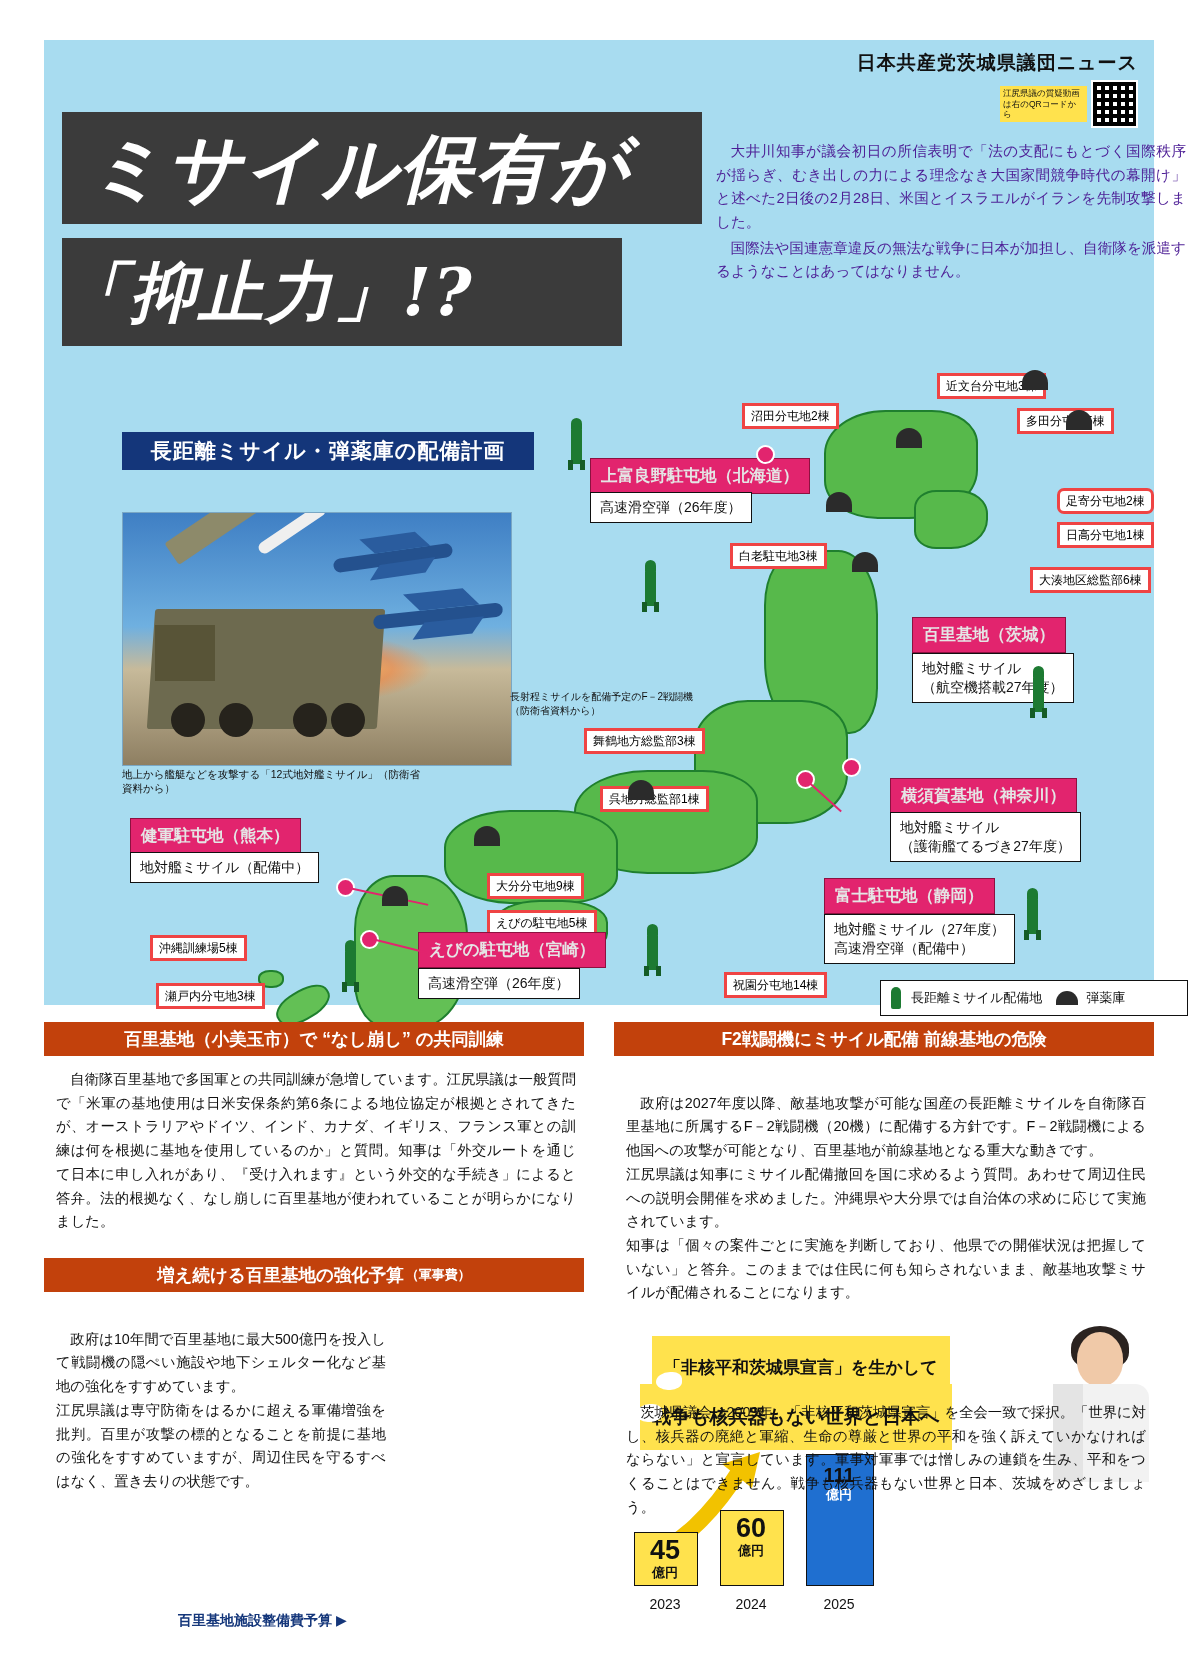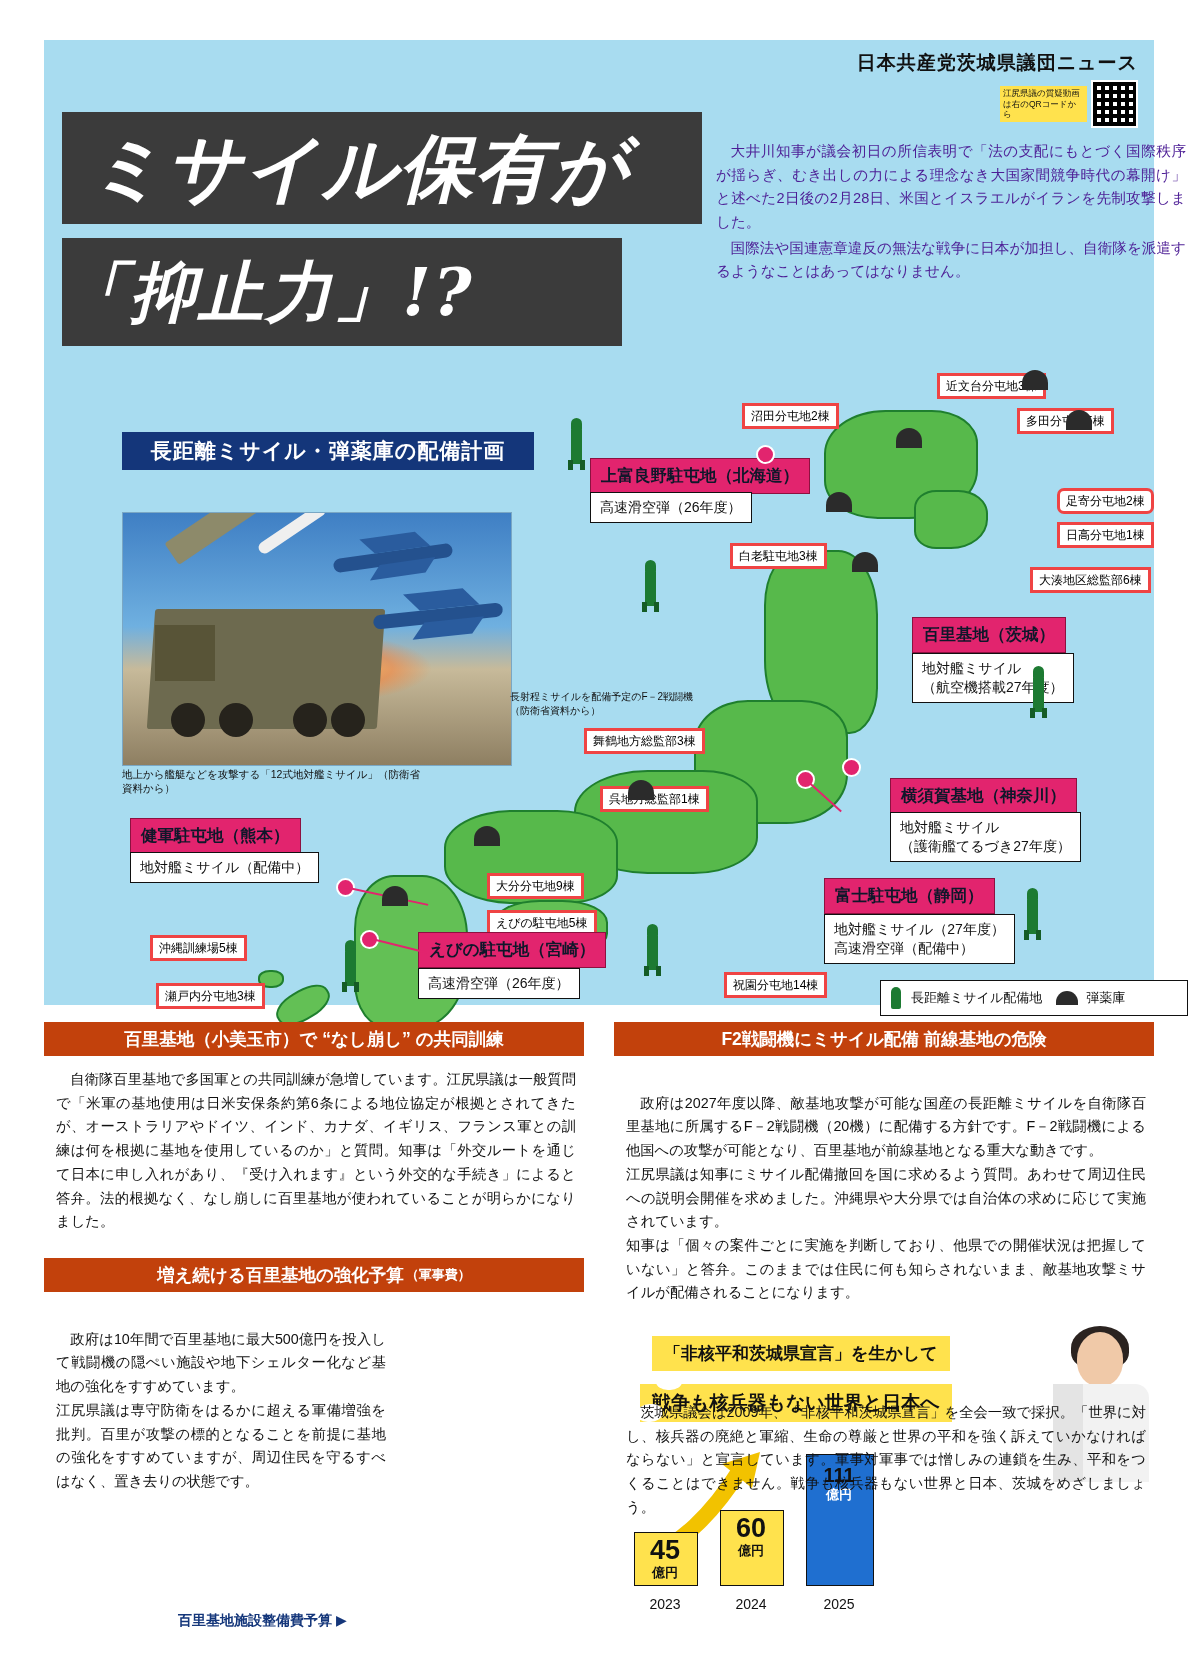--- a/index.html
+++ b/index.html
@@ -111,21 +111,21 @@
   .mapwrap{position:absolute;left:250px;top:330px;width:860px;height:660px;}
   .isle{position:absolute;background:#57b94b;border:2px solid #1f7f2e;}
   .isle.s{background:#63c055;}
   
   .lbl{
     position:absolute;background:#fff;border:3px solid #ef4444;
     font-size:12.5px;line-height:1.2;padding:4px 7px;white-space:nowrap;color:#000000;margin-left:48px;
   }
   .lbl.thin{font-size:12px;padding:3px 6px;}
   .hdr{
-    position:absolute;color:#0f172a;font-weight:bold;font-size:16.5px;
+    position:absolute;color:#e5e5e5;font-weight:bold;font-size:16.5px;
     padding:6px 10px;white-space:nowrap;
   }
   .hdr.pink{background:#e2246e;border:1px solid #8d1140;}
   .box{
     position:absolute;background:#fff;border:1px solid #111;
     font-size:14px;line-height:1.35;padding:5px 9px;white-space:nowrap;color:#111;
   }
   .dot{position:absolute;width:15px;height:15px;border-radius:50%;background:#e2246e;border:2px solid #fff;}
   .line{position:absolute;background:#e2246e;height:2px;transform-origin:left center;}
   .mis{position:absolute;width:17px;height:52px;}
@@ -158,21 +158,21 @@
   .arrow{
     position:absolute;left:28px;bottom:62px;width:120px;height:110px;
   }
   .chart-cap{
     position:absolute;left:178px;top:1612px;font-size:14px;color:#14367a;font-weight:bold;
   }
   
   .ylw{
     position:absolute;background:#ffe24d;font-weight:bold;color:#111;
     font-family:"DejaVu Serif","Liberation Serif",serif;
-    padding:6px 12px;font-size:17px;white-space:nowrap;
+    padding:20px 12px;font-size:17px;white-space:nowrap;
   }
   .person{
     position:absolute;right:44px;top:1332px;width:108px;height:150px;
   }
   .person .head{position:absolute;left:30px;top:0;width:46px;height:54px;background:#f0c9a8;border-radius:50% 50% 45% 45%;}
   .person .hair{position:absolute;left:24px;top:-6px;width:58px;height:44px;background:#2b2320;border-radius:50% 50% 40% 40%;}
   .person .body{position:absolute;left:6px;top:52px;width:96px;height:98px;background:#f2f2f2;border-radius:14px 14px 0 0;}
   .person .suit{position:absolute;left:6px;top:52px;width:30px;height:98px;background:#e4e4e4;}
   .dove{position:absolute;width:26px;height:18px;background:#fff;border-radius:60% 40% 50% 50%;}
 </style>

